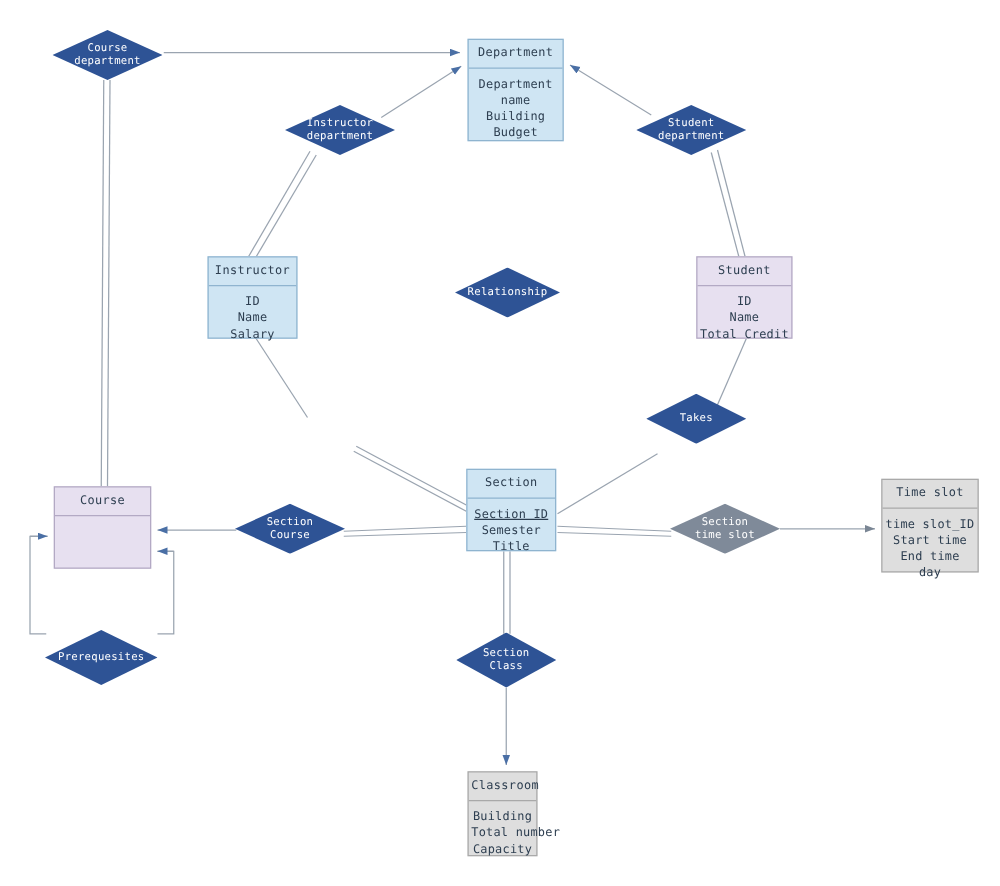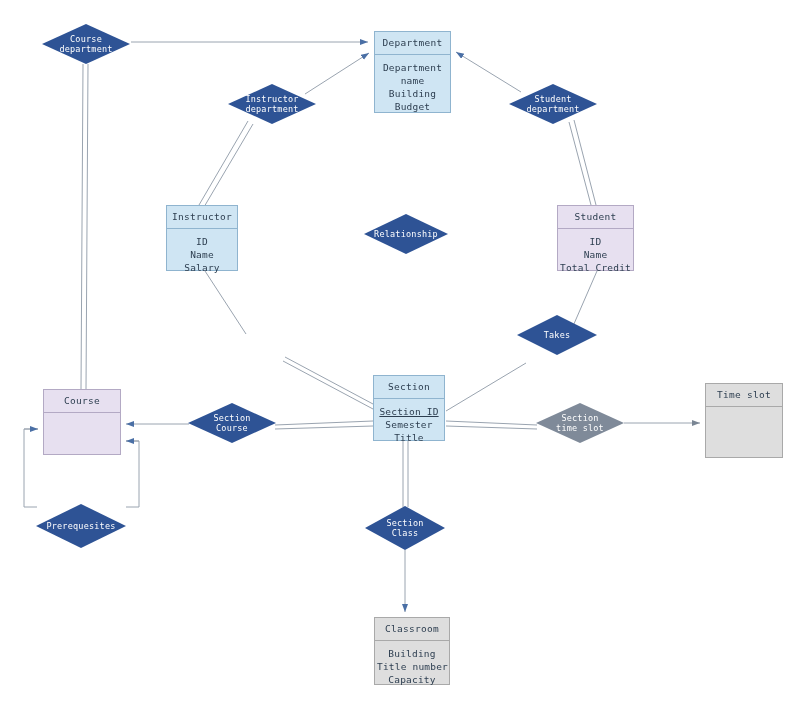--- a/index.html
+++ b/index.html
@@ -205,27 +205,33 @@
       <div class="ent-title">Section</div>
       <div class="ent-attrs">
         <span class="attr pk">Section ID</span>
         <span class="attr">Semester</span>
         <span class="attr">Title</span>
       </div>
     </div>
 
     <div class="entity fill-gray" style="left:705px; top:383px; width:78px; height:75px;">
       <div class="ent-title">Time slot</div>
-    </div>
-
-    <div class="entity fill-gray" style="left:374px; top:617px; width:76px; height:68px;">
+      <div class="ent-attrs">
+        <span class="attr">time slot_ID</span>
+        <span class="attr">Start time</span>
+        <span class="attr">End time</span>
+        <span class="attr">day</span>
+      </div>
+    </div>
+
+    <div class="entity fill-gray" style="left:374px; top:617px; width:56px; height:68px;">
       <div class="ent-title">Classroom</div>
       <div class="ent-attrs">
         <span class="attr">Building</span>
-        <span class="attr">Title number</span>
+        <span class="attr">Total number</span>
         <span class="attr">Capacity</span>
       </div>
     </div>
 
     <div class="rel" style="left:42px; top:24px; width:88px; height:40px;">
       <svg width="88" height="40">
         <polygon points="44,0 88,20 44,40 0,20" fill="#2e5395"></polygon>
       </svg>
       <div class="rel-label">Course
 department</div>

